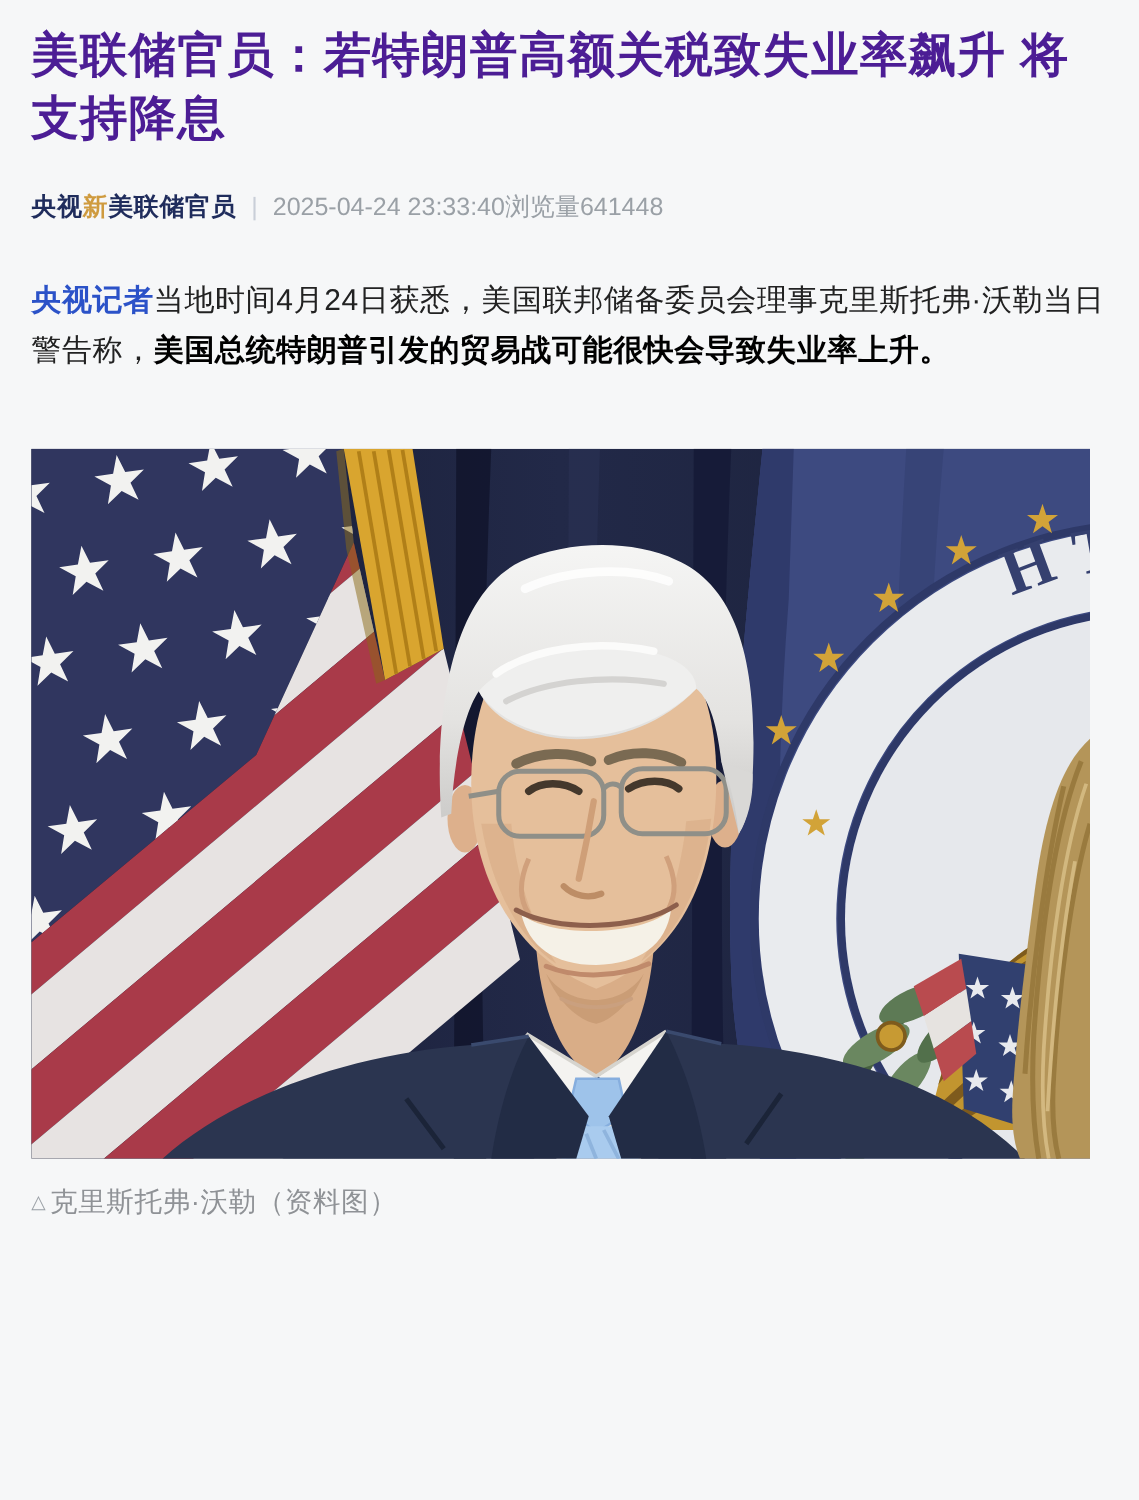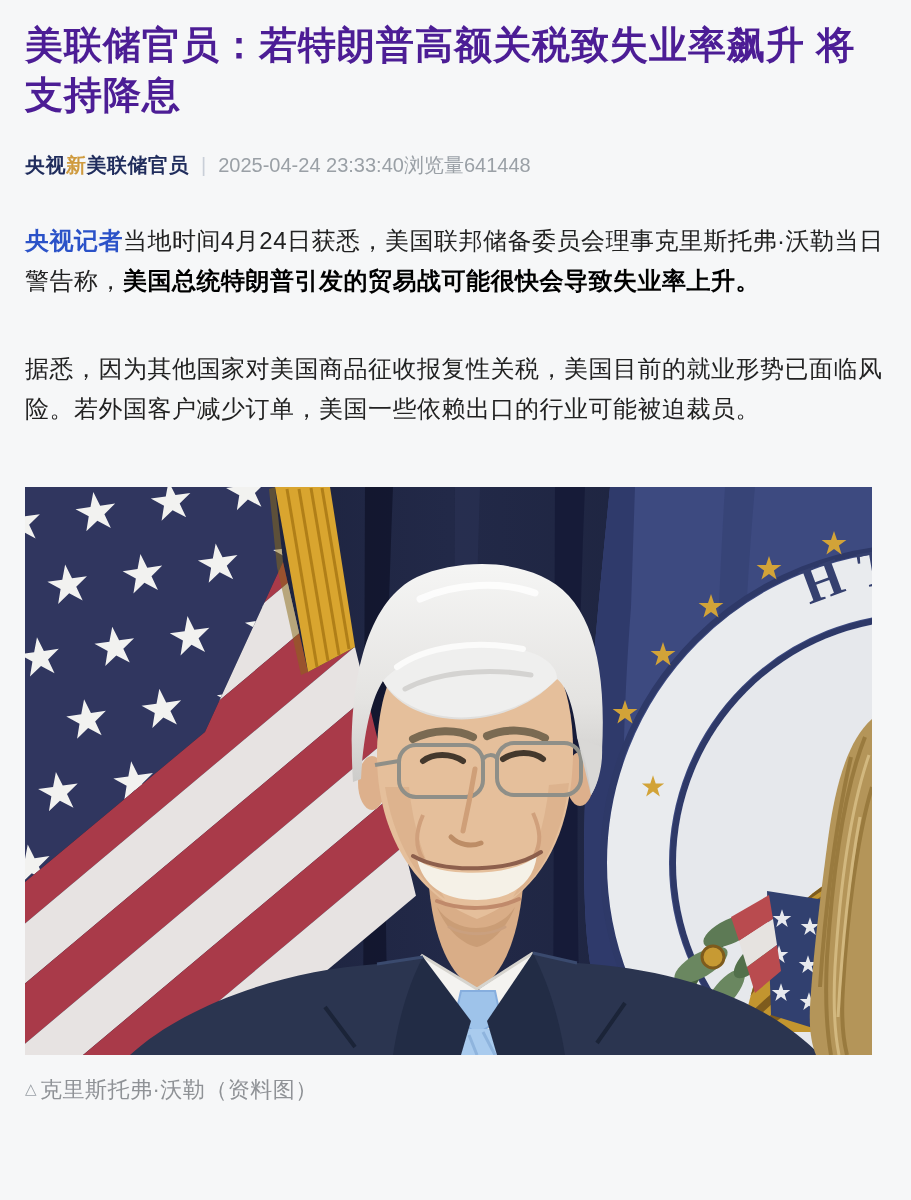--- a/index.html
+++ b/index.html
@@ -37,21 +37,20 @@
 
   <div class="meta">
     <span class="src"><span>央视</span><span class="hl">新</span><span>美联储官员</span></span>
     <span class="sep">|</span>
     <span class="dt">2025-04-24 23:33:40</span>
     <span class="views">浏览量641448</span>
   </div>
 
   <p class="body-p"><span class="lead">央视记者</span><span>当地时间4月24日获悉，美国联邦储备委员会理事克里斯托弗·沃勒当日警告称，</span><b>美国总统特朗普引发的贸易战可能很快会导致失业率上升。</b></p>
 
-  <p class="body-p">据悉，因为其他国家对美国商品征收报复性关税，美国目前的就业形势已面临风险。若外国客户减少订单，美国一些依赖出口的行业可能被迫裁员。</p>
 
   <figure>
     <svg viewBox="0 0 847 568" role="img">
       <defs>
         <path id="star5" d="M0,-21 L4.9,-6.5 L20,-6.5 L7.9,2.5 L12.4,17 L0,8 L-12.4,17 L-7.9,2.5 L-20,-6.5 L-4.9,-6.5 Z"></path>
         <path id="starG" d="M0,-13 L3,-4 L12.4,-4 L4.9,1.6 L7.6,10.5 L0,5 L-7.6,10.5 L-4.9,1.6 L-12.4,-4 L-3,-4 Z"></path>
         <clipPath id="cantonClip">
             <path d="M0,0 L250,0 L258,75 L180,245 L0,395 Z"></path>
           </clipPath>
         <clipPath id="stripeClip">

